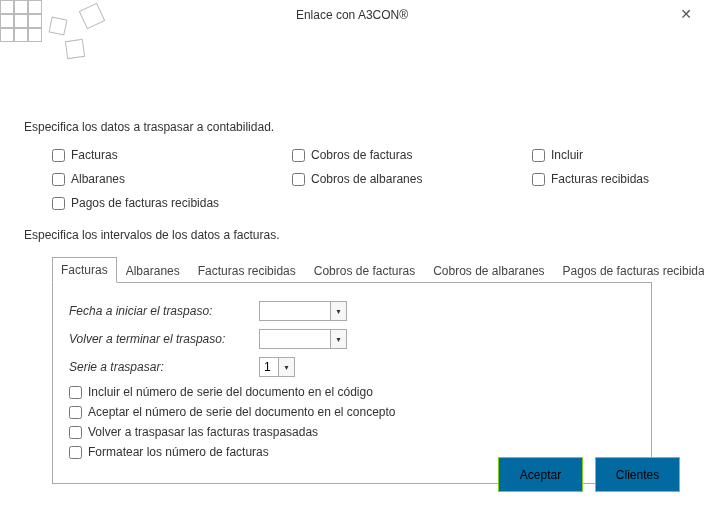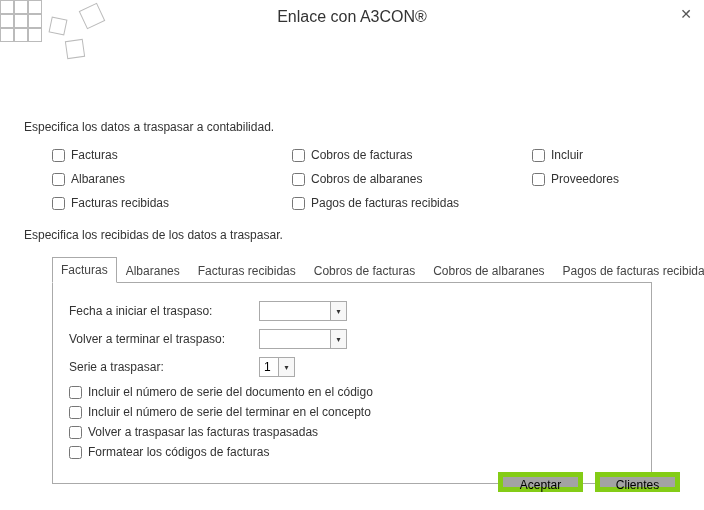--- a/index.html
+++ b/index.html
@@ -17,21 +17,21 @@
   .titlebar {
     height: 30px;
     display: flex;
     align-items: center;
     position: relative;
   }
   .title {
     position: absolute;
     left: 50%;
     transform: translateX(-50%);
-    font-size: 16px;
+    font-size: 12px;
     top: 8px;
   }
   .close {
     position: absolute;
     right: 12px;
     top: 6px;
     font-size: 14px;
     cursor: pointer;
     color: #555;
   }
@@ -103,20 +103,21 @@
     padding: 18px 16px 18px 16px;
     min-height: 180px;
   }
   .form-row {
     display: flex;
     align-items: center;
     margin-bottom: 8px;
   }
   .form-row label {
     width: 190px;
+    font-style: italic;
   }
   .combo {
     display: inline-flex;
     height: 20px;
     border: 1px solid #aaa;
   }
   .combo input {
     border: none;
     outline: none;
     padding: 0 4px;
@@ -140,23 +141,23 @@
   }
   .buttons {
     position: absolute;
     right: 24px;
     bottom: 18px;
     display: flex;
     gap: 12px;
   }
   .buttons button {
     min-width: 85px;
-    height: 20px;
-    border: 5px solid #84cc16;
-    background: #a3a3a3;
+    height: 35px;
+    border: 1px solid #84cc16;
+    background: #0369a1;
     font-size: 12px;
     cursor: pointer;
   }
 </style>
 </head>
 <body>
 
 <div class="logo">
   <div class="cell" style="left:0;top:0"></div>
   <div class="cell" style="left:14px;top:0"></div>
@@ -195,37 +196,33 @@
     </label>
 
     <label class="chk">
       <input type="checkbox" style="">
       <span>Albaranes</span>
     </label>
     <label class="chk">
       <input type="checkbox" style="">
       <span>Cobros de albaranes</span>
     </label>
-    <label class="chk">
-      <input type="checkbox" style="">
-      <span>Proveedores</span>
-    </label>
 
     <label class="chk">
       <input type="checkbox" style="">
       <span>Facturas recibidas</span>
     </label>
     <label class="chk">
       <input type="checkbox" style="">
       <span>Pagos de facturas recibidas</span>
     </label>
     <div></div>
   </div>
 
-  <div class="section-label">Especifica los recibidas de los datos a traspasar.</div>
+  <div class="section-label">Especifica los intervalos de los datos a facturas.</div>
 
   <div class="tab-wrap">
     <div class="tab-strip">
       <div class="tab active">Facturas</div>
       <div class="tab">Albaranes</div>
       <div class="tab">Facturas recibidas</div>
       <div class="tab">Cobros de facturas</div>
       <div class="tab">Cobros de albaranes</div>
       <div class="tab">Pagos de facturas recibidas</div>
 
@@ -254,29 +251,29 @@
         </span>
       </div>
 
       <div class="opt-list">
         <label class="chk">
           <input type="checkbox" style="">
           <span>Incluir el número de serie del documento en el código</span>
         </label>
         <label class="chk">
           <input type="checkbox" style="">
-          <span>Incluir el número de serie del terminar en el concepto</span>
+          <span>Aceptar el número de serie del documento en el concepto</span>
         </label>
         <label class="chk">
           <input type="checkbox" style="">
           <span>Volver a traspasar las facturas traspasadas</span>
         </label>
         <label class="chk">
           <input type="checkbox" style="">
-          <span>Formatear los códigos de facturas</span>
+          <span>Formatear los número de facturas</span>
         </label>
       </div>
     </div>
   </div>
 </div>
 
 <div class="buttons">
   <button>Aceptar</button>
   <button>Clientes</button>
 </div>

